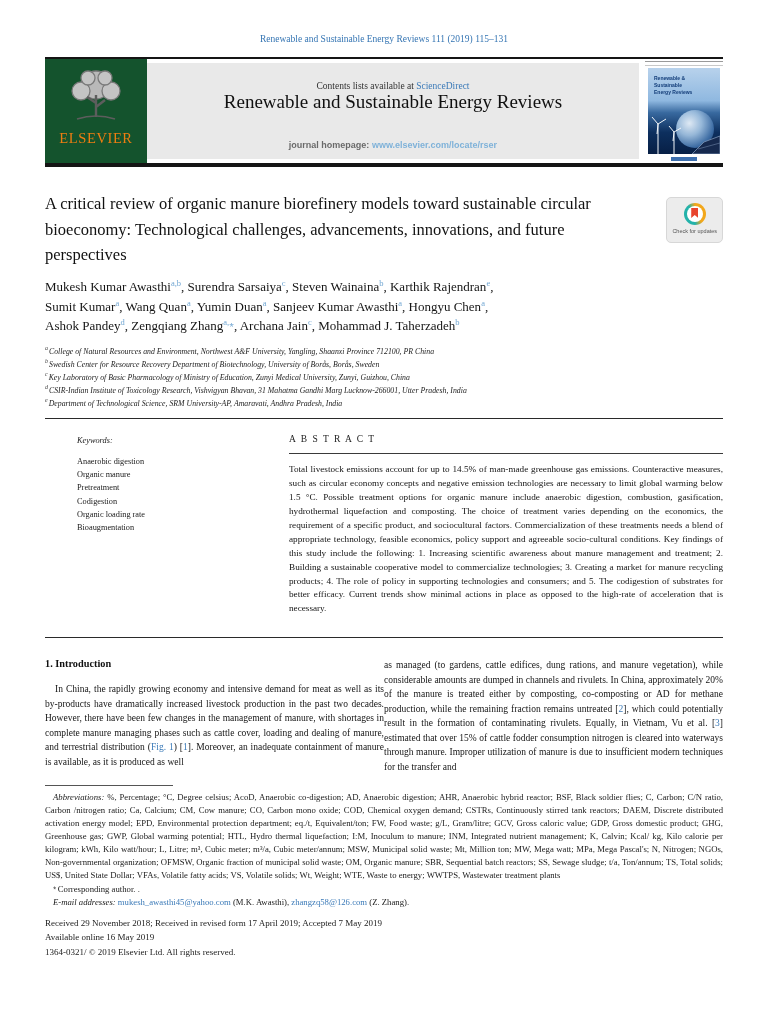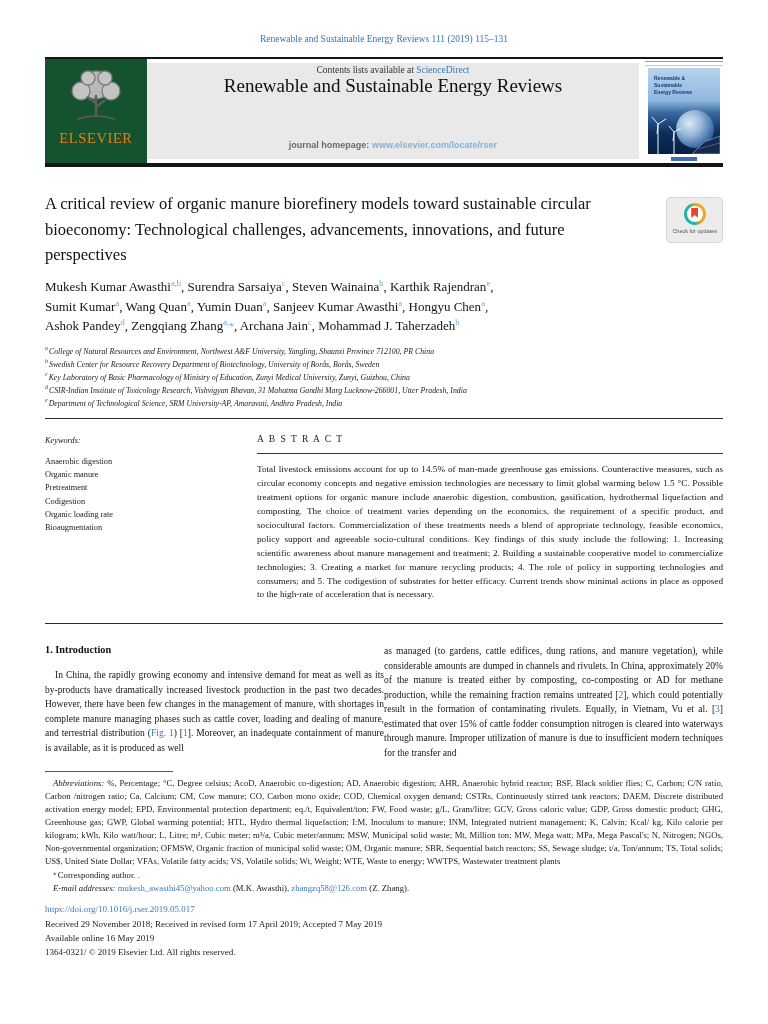--- a/index.html
+++ b/index.html
@@ -12,21 +12,21 @@
   .lnk { color:#3b7ab8; }
   .it { font-style:italic; }
 
   
   .citation { text-align:center; font-size:9.5px; color:#3575b3; margin-bottom:13px; }
 
   
   .header { border-top:2px solid #151515; border-bottom:4px solid #151515; display:flex; height:110px; }
   .logo-col { width:102px; background:#14532d; display:flex; flex-direction:column; align-items:center; padding-top:6px; }
   .elsevier-word { font-size:14.5px; color:#ee7d11; letter-spacing:0.6px; margin-top:1px; }
-  .gray-box { flex:1; background:#e9e9e9; margin:4px 6px 4px 0; text-align:center; position:relative; padding-top:2px; }
+  .gray-box { flex:1; background:#e9e9e9; margin:4px 6px 4px 0; text-align:center; position:relative; padding-top:18px; }
   .contents-line { font-size:9.5px; color:#333; }
   .journal-title { font-size:19px; color:#101010; }
   .homepage-line { position:absolute; bottom:9px; left:0; right:0; font-family:"Liberation Sans", sans-serif; font-size:9px; font-weight:bold; color:#6a6a6a; }
   .homepage-line .lnk { color:#7fb2d9; }
 
   
   .cover { width:78px; height:100%; position:relative; background:#fff; overflow:hidden; }
   .cover-top { height:9px; background:linear-gradient(#fff 0 2px,#9a9a9a 2px 3px,#fff 3px 6px,#c9c9c9 6px 7px,#fff 7px 9px); }
   .cover-body { position:absolute; top:9px; left:3px; right:3px; bottom:9px; background:linear-gradient(180deg,#b8d2ec 0%,#8fb8e0 38%,#38699f 52%,#0d2f5e 75%,#071f45 100%); overflow:hidden; }
   .cover-title { padding:7px 0 0 6px; font-family:"Liberation Sans", sans-serif; font-size:5px; font-weight:bold; color:#123c78; line-height:1.4; text-align:left; }
@@ -49,21 +49,21 @@
   .authors { margin-top:9px; font-size:13px; line-height:1.5; color:#151515; }
   .authors sup { font-size:8.5px; color:#72a7d3; }
 
   
   .affils { margin-top:8px; font-size:7.8px; font-style:italic; line-height:1.45; color:#222; }
   .affil sup { font-size:6px; color:#444; margin-right:1px; }
 
   .rule { border-top:1px solid #2a2a2a; margin-top:9px; }
 
   
-  .abstract-section { display:flex; padding-top:15px; padding-bottom:12px; }
+  .abstract-section { display:flex; padding-top:15px; padding-bottom:12px;margin-left:32px; }
   .kw-col { width:212px; padding-right:22px; font-size:8.3px; line-height:1.6; }
   .kw-label { font-style:italic; margin-bottom:8px; }
   .abs-col { flex:1; }
   .abs-label { font-size:9.5px; letter-spacing:1.5px; color:#222; }
   .abs-rule { border-top:1px solid #3a3a3a; margin:9px 0 9px; }
   .abs-text { font-size:9.2px; line-height:1.52; text-align:justify; color:#141414; }
 
   
   .intro-cols { display:flex; margin-top:20px; }
   .col { flex:1; }
@@ -199,19 +199,18 @@
   </div>
 
   <div class="footnote">
     <div class="fn-sep"></div>
     <p class="fn-text fn-abbrev"><span class="it">Abbreviations: </span><span>%, Percentage; °C, Degree celsius; AcoD, Anaerobic co-digestion; AD, Anaerobic digestion; AHR, Anaerobic hybrid reactor; BSF, Black soldier flies; C, Carbon; C/N ratio, Carbon /nitrogen ratio; Ca, Calcium; CM, Cow manure; CO, Carbon mono oxide; COD, Chemical oxygen demand; CSTRs, Continuously stirred tank reactors; DAEM, Discrete distributed activation energy model; EPD, Environmental protection department; eq./t, Equivalent/ton; FW, Food waste; g/L, Gram/litre; GCV, Gross caloric value; GDP, Gross domestic product; GHG, Greenhouse gas; GWP, Global warming potential; HTL, Hydro thermal liquefaction; I:M, Inoculum to manure; INM, Integrated nutrient management; K, Calvin; Kcal/ kg, Kilo calorie per kilogram; kWh, Kilo watt/hour; L, Litre; m³, Cubic meter; m³/a, Cubic meter/annum; MSW, Municipal solid waste; Mt, Million ton; MW, Mega watt; MPa, Mega Pascal's; N, Nitrogen; NGOs, Non-governmental organization; OFMSW, Organic fraction of municipal solid waste; OM, Organic manure; SBR, Sequential batch reactors; SS, Sewage sludge; t/a, Ton/annum; TS, Total solids; US$, United State Dollar; VFAs, Volatile fatty acids; VS, Volatile solids; Wt, Weight; WTE, Waste to energy; WWTPS, Wastewater treatment plants</span></p>
     <p class="fn-text fn-ind"><sup>⁎ </sup><span>Corresponding author. .</span></p>
     <p class="fn-text fn-ind"><span class="it">E-mail addresses: </span><span class="lnk">mukesh_awasthi45@yahoo.com</span><span> (M.K. Awasthi), </span><span class="lnk">zhangzq58@126.com</span><span> (Z. Zhang).</span></p>
   </div>
 
   <div class="footer">
-    <div class="lnk">https://doi.org/10.1016/j.rser.2019.05.017</div>
     <div>Received 29 November 2018; Received in revised form 17 April 2019; Accepted 7 May 2019</div>
     <div>Available online 16 May 2019</div>
     <div>1364-0321/ © 2019 Elsevier Ltd. All rights reserved.</div>
   </div>
 
 </div>
 
 </body></html>

